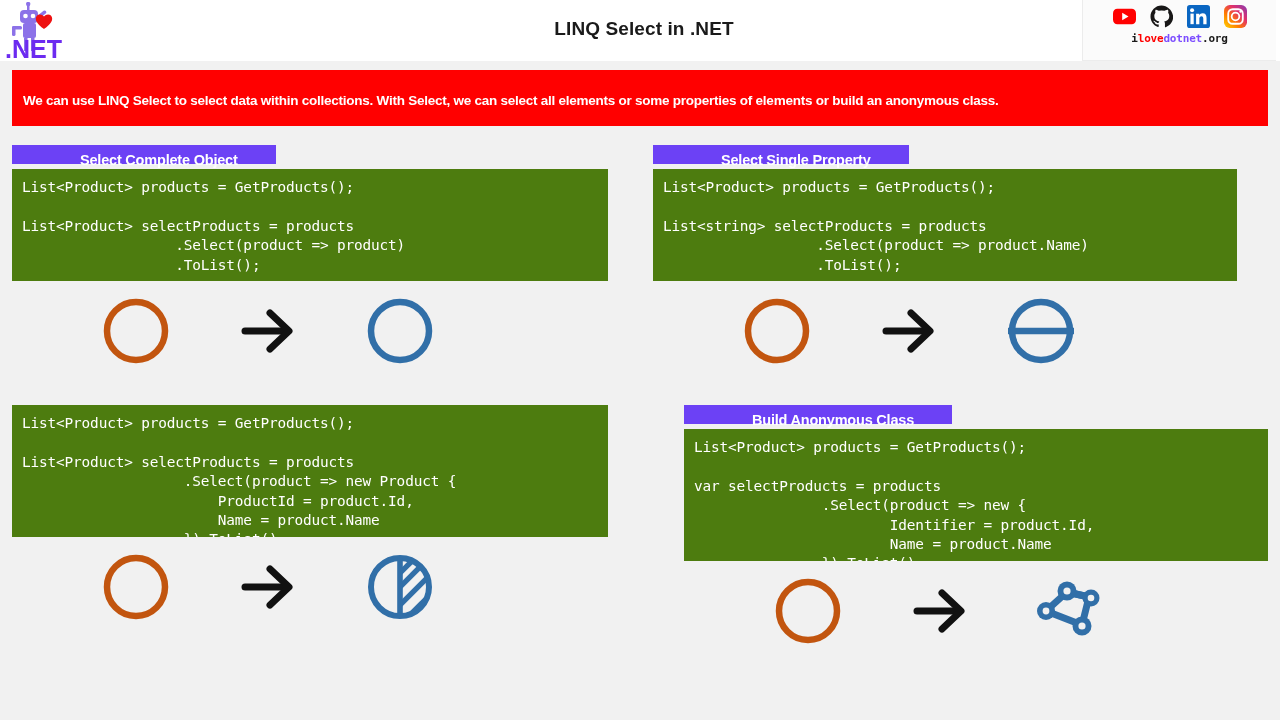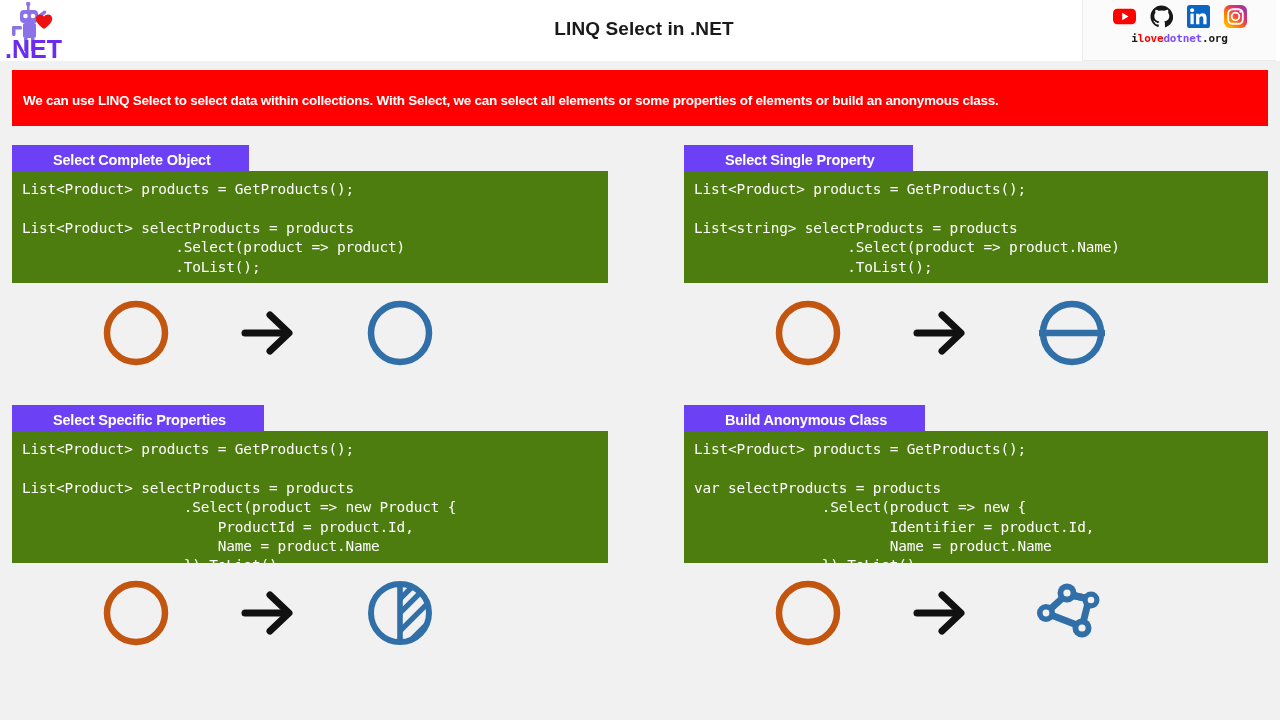--- a/index.html
+++ b/index.html
@@ -59,31 +59,31 @@
     letter-spacing: -.25px; white-space: nowrap;
   }
 
   
   .grid {
     position: absolute; top: 140px; left: 0;
     width: 1280px; height: 580px;
   }
   .panel { position: absolute; }
   .panel.p0 { left: 12px;  top: 5px;   width: 596px; }
-  .panel.p1 { left: 684px; top: 5px;   width: 584px; }
+  .panel.p1 { left: 653px; top: 5px;   width: 584px; }
   .panel.p2 { left: 12px;  top: 265px; width: 596px; }
   .panel.p3 { left: 684px; top: 265px; width: 584px; }
 
   .panel-tag {
     display: inline-block;
     background: #6c41f5; color: #ffffff;
     font-size: 14.5px; font-weight: bold;
     letter-spacing: -.2px;
-    padding: 6px 38px 6px 41px;
-    height: 26px; line-height: 18px;
+    padding: 6px 38px 6px 68px;
+    height: 19px; line-height: 18px;
   }
   .code-box {
     background: #4d7c0f; color: #ffffff;
     font-family: "DejaVu Sans Mono", monospace;
     font-size: 14.4px; line-height: 19.4px;
     padding: 9px 10px 10px 10px;
     white-space: pre;
     letter-spacing: -.15px;
     overflow: hidden;
   }
@@ -240,21 +240,20 @@
             <g stroke="#316fa8" stroke-width="6.5" fill="none">
               <circle cx="36" cy="36" r="29"></circle>
               <line x1="3" y1="36" x2="69" y2="36"></line>
             </g>
           </svg>
       </span>
     </div>
   </div>
 
   <div class="panel p2">
-    <div class="panel-tag">Select Specific Properties</div>
     <div class="code-box">List&lt;Product&gt; products = GetProducts();
 
 List&lt;Product&gt; selectProducts = products
                    .Select(product =&gt; new Product {
                        ProductId = product.Id,
                        Name = product.Name
                    }).ToList();</div>
     <div class="illus">
       <span class="slot">
         <svg width="72" height="72" viewBox="0 0 72 72">

